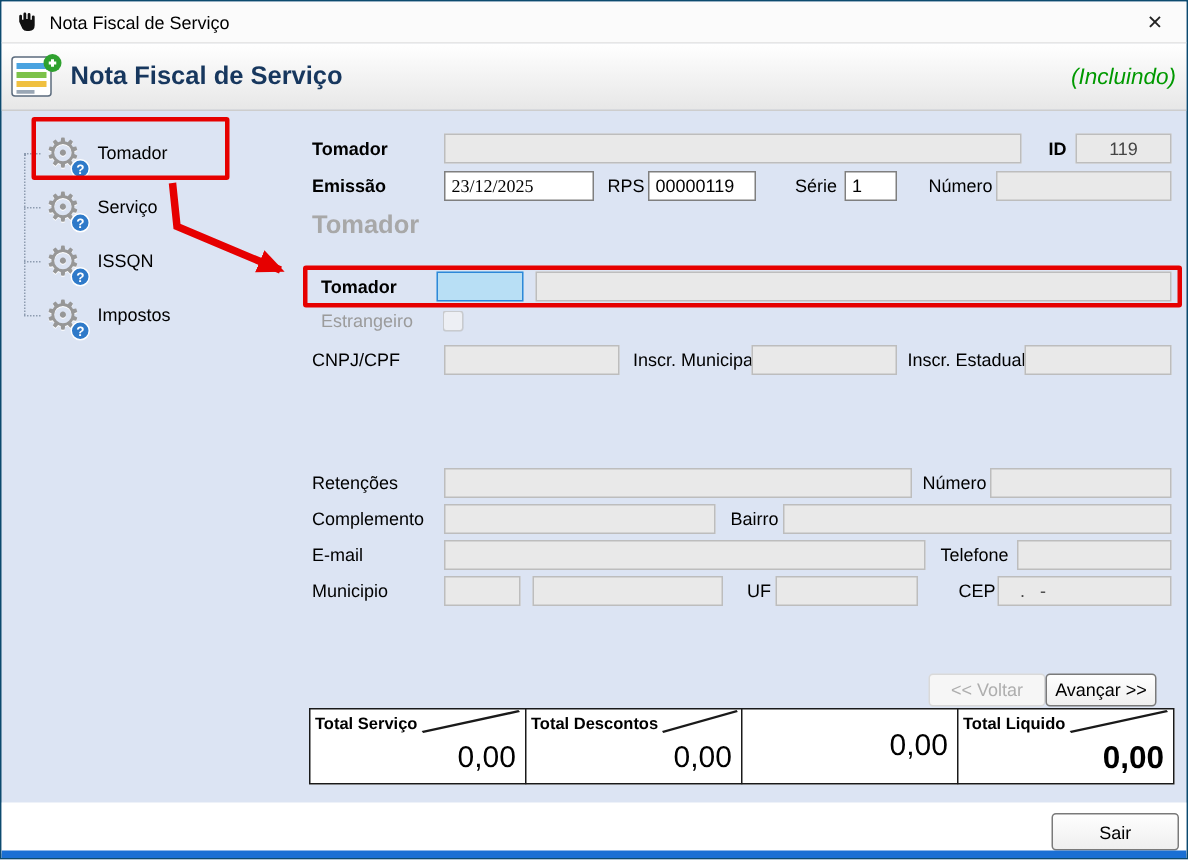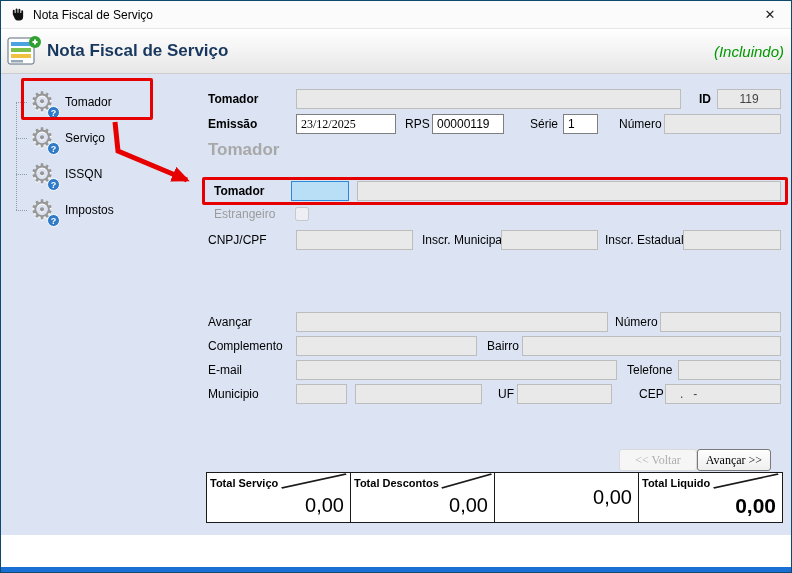--- a/index.html
+++ b/index.html
@@ -33,21 +33,21 @@
   .b{font-weight:bold}
   .dim{color:#9b9b9b}
   .sec{position:absolute;font-size:17px;font-weight:bold;color:#a8a8a8}
   .tb{position:absolute;height:20px;border:1px solid #7f7f7f;background:#fff;font-size:12px;padding:0 4px;font-family:inherit;color:#000}
   .tb.dis{background:#e9e9e9;border-color:#bdbdbd;color:#444}
   .tb.focus{background:#b8dff5;border:1px solid #2e88d8;outline:none}
   .ctr{text-align:center}
   .cb{position:absolute;width:14px;height:14px}
 
   
-  .btn{position:absolute;font-size:12px;font-family:Liberation Serif, serif;border:1px solid #8a8a8a;background:linear-gradient(#fefefe,#efefef);border-radius:3px;cursor:pointer;color:#000}
+  .btn{position:absolute;font-size:12px;font-family:Liberation Sans, sans-serif;border:1px solid #8a8a8a;background:linear-gradient(#fefefe,#efefef);border-radius:3px;cursor:pointer;color:#000}
   .btn.dis{color:#aeaeae;border-color:#d9d9d9;background:#f6f6f6;cursor:default}
   .btn.ghost{color:#b5b5b5;border-color:#e6e6e6;background:#f8f8f8;cursor:default}
   .btn.strong{border-color:#7a7a7a}
 
   
   .totals{position:absolute;left:205px;top:471px;display:flex;z-index:3}
   .tot{width:145px;height:51px;background:#fff;border:1px solid #1a1a1a;margin-left:-1px;display:flex;flex-direction:column}
   .tot:first-child{margin-left:0}
   .tot .hd{display:flex;align-items:flex-end;height:16px;padding-left:3px}
   .tot .hd .tl{font-size:11px;font-weight:bold;white-space:nowrap}
@@ -152,21 +152,21 @@
   <span class="lbl dim" style="left:213px;top:203px">Estrangeiro</span>
   <input type="checkbox" class="cb" style="left: 294px; top: 206px;" disabled="">
 
   <span class="lbl" style="left:207px;top:229px">CNPJ/CPF</span>
   <input class="tb dis" style="left: 295px; top: 229px; width: 117px;" disabled="" value="">
   <span class="lbl" style="left:421px;top:229px">Inscr. Municipal</span>
   <input class="tb dis" style="left: 500px; top: 229px; width: 97px;" disabled="" value="">
   <span class="lbl" style="left:604px;top:229px">Inscr. Estadual</span>
   <input class="tb dis" style="left: 682px; top: 229px; width: 98px;" disabled="" value="">
 
-  <span class="lbl" style="left:207px;top:311px">Avançar</span>
+  <span class="lbl" style="left:207px;top:311px">Retenções</span>
   <input class="tb dis" style="left: 295px; top: 311px; width: 312px;" disabled="" value="">
   <span class="lbl" style="left:614px;top:311px">Número</span>
   <input class="tb dis" style="left: 659px; top: 311px; width: 121px;" disabled="" value="">
 
   <span class="lbl" style="left:207px;top:335px">Complemento</span>
   <input class="tb dis" style="left: 295px; top: 335px; width: 181px;" disabled="" value="">
   <span class="lbl" style="left:486px;top:335px">Bairro</span>
   <input class="tb dis" style="left: 521px; top: 335px; width: 259px;" disabled="" value="">
 
   <span class="lbl" style="left:207px;top:359px">E-mail</span>
@@ -212,20 +212,21 @@
           <span class="tl">Total Liquido</span>
           <svg preserveAspectRatio="none" viewBox="0 0 40 16">
             <line x1="2" y1="15" x2="38" y2="1" stroke="#1a1a1a" stroke-width="1.6"></line>
           </svg>
         </div>
       <div class="val">0,00</div>
     </div>
   </div>
 
   <div class="footer"></div>
+  <button class="btn strong" style="left:700px;top:541px;width:85px;height:25px;z-index:5">Sair</button>
   <div class="accentbar"></div>
 
   <div class="ann" style="left:20px;top:77px;width:132px;height:42px"></div>
   <div class="ann" style="left:201px;top:176px;width:586px;height:28px"></div>
   <svg class="arrow-svg" width="792" height="573">
     <defs>
       <marker id="ah" markerUnits="userSpaceOnUse" markerWidth="20" markerHeight="16" refX="15" refY="8" orient="auto">
         <polygon points="0 0, 18 8, 0 16" fill="#e60000"></polygon>
       </marker>
     </defs>

